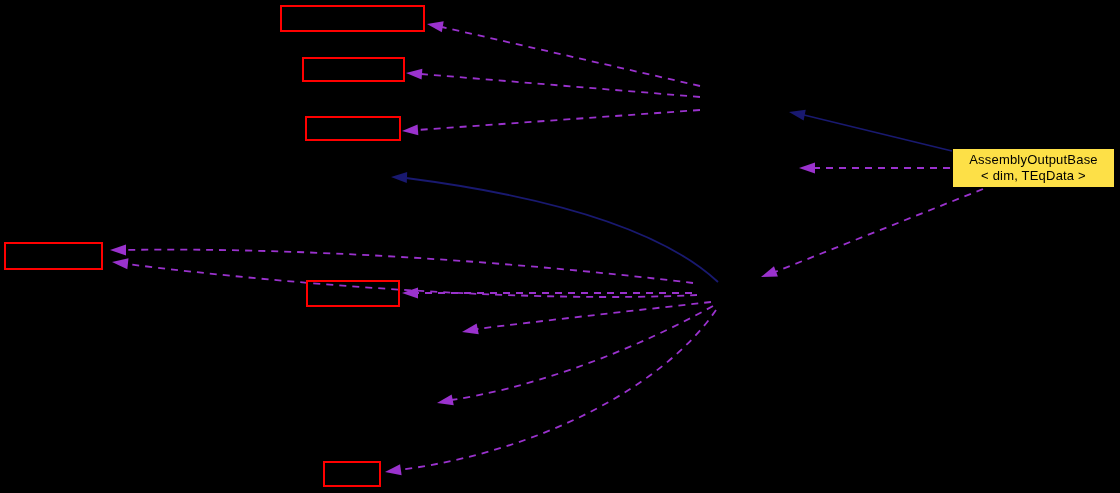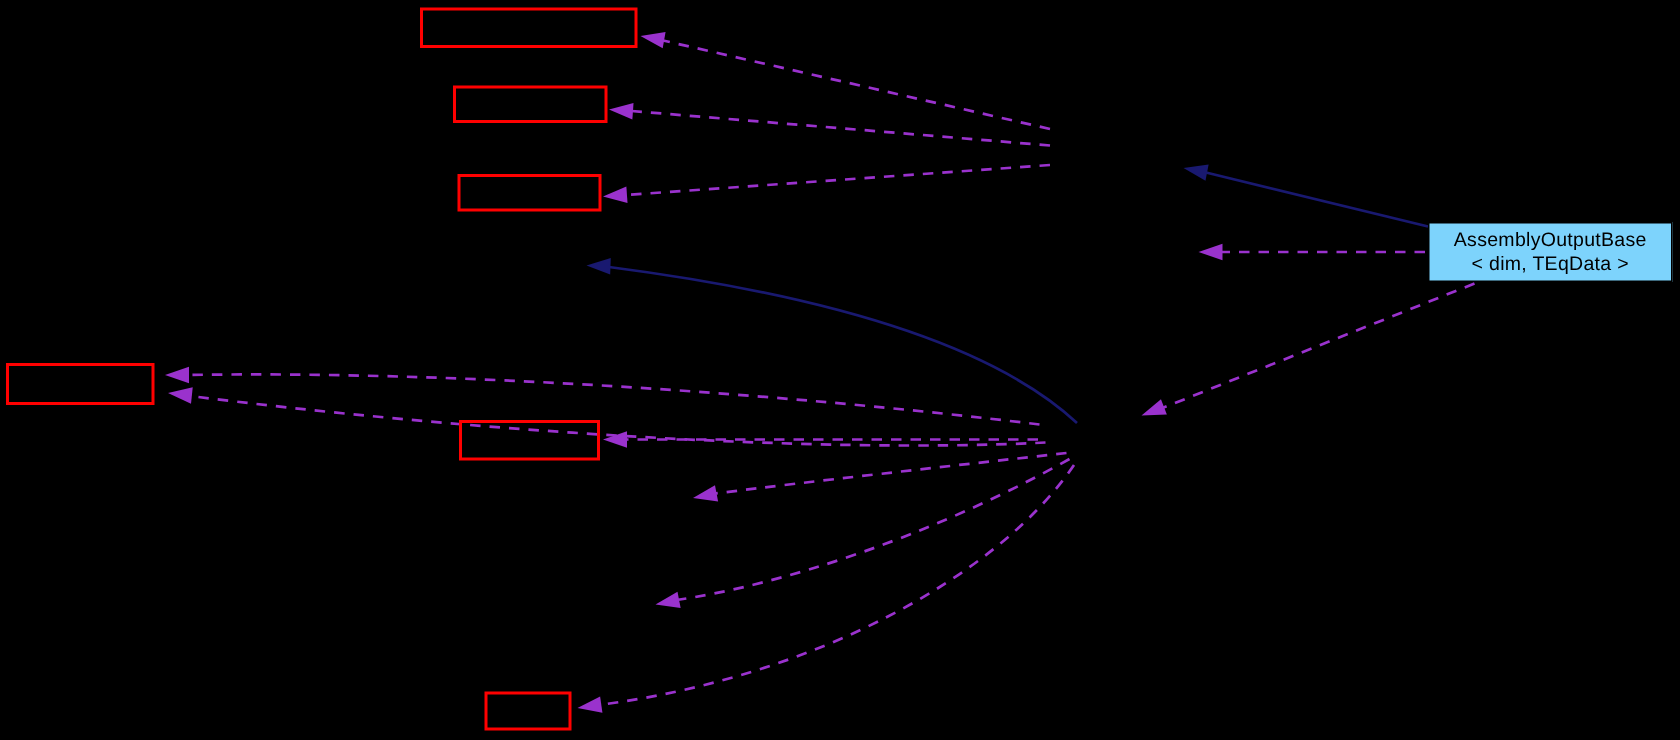--- a/index.html
+++ b/index.html
@@ -37,21 +37,21 @@
       <path d="M0,0 L16,5.5 L16,-5.5 Z" fill="#9a32cd" transform="translate(112,262) rotate(6)"></path>
       <path d="M692,293 L417,293" fill="none" stroke="#9a32cd" stroke-width="1.8" stroke-dasharray="7 6"></path>
       <path d="M0,0 L16,5.5 L16,-5.5 Z" fill="#9a32cd" transform="translate(402,293) rotate(0)"></path>
       <path d="M711,302 C630,311 540,321 477,329" fill="none" stroke="#9a32cd" stroke-width="1.8" stroke-dasharray="7 6"></path>
       <path d="M0,0 L16,5.5 L16,-5.5 Z" fill="#9a32cd" transform="translate(462,332) rotate(-11)"></path>
       <path d="M713,306 C620,358 520,390 451,400" fill="none" stroke="#9a32cd" stroke-width="1.8" stroke-dasharray="7 6"></path>
       <path d="M0,0 L16,5.5 L16,-5.5 Z" fill="#9a32cd" transform="translate(437,403) rotate(-11)"></path>
       <path d="M716,310 C665,385 540,452 399,470" fill="none" stroke="#9a32cd" stroke-width="1.8" stroke-dasharray="7 6"></path>
       <path d="M0,0 L16,5.5 L16,-5.5 Z" fill="#9a32cd" transform="translate(385,472) rotate(-8)"></path>
     </svg>
-  <div id="main-node" class="mainnode" style="left: 952px; top: 148px; width: 163px; height: 40px; background: #7dd3fc; border: 1px solid rgb(0, 0, 0); color: rgb(0, 0, 0);">
+  <div id="main-node" class="mainnode" style="left: 952px; top: 148px; width: 163px; height: 40px; background: #fde047; border: 1px solid rgb(0, 0, 0); color: rgb(0, 0, 0);">
     <span>AssemblyOutputBase</span>
     <span>&lt; dim, TEqData &gt;</span>
   </div>
 <div class="rednode" style="left: 280px; top: 5px; width: 145px; height: 27px; border-color: rgb(255, 0, 0);"></div>
     <div class="rednode" style="left: 302px; top: 57px; width: 103px; height: 25px; border-color: rgb(255, 0, 0);"></div>
     <div class="rednode" style="left: 305px; top: 116px; width: 96px; height: 25px; border-color: rgb(255, 0, 0);"></div>
     <div class="rednode" style="left: 4px; top: 242px; width: 99px; height: 28px; border-color: rgb(255, 0, 0);"></div>
     <div class="rednode" style="left: 306px; top: 280px; width: 94px; height: 27px; border-color: rgb(255, 0, 0);"></div>
     <div class="rednode" style="left: 323px; top: 461px; width: 58px; height: 26px; border-color: rgb(255, 0, 0);"></div>
   </div>

